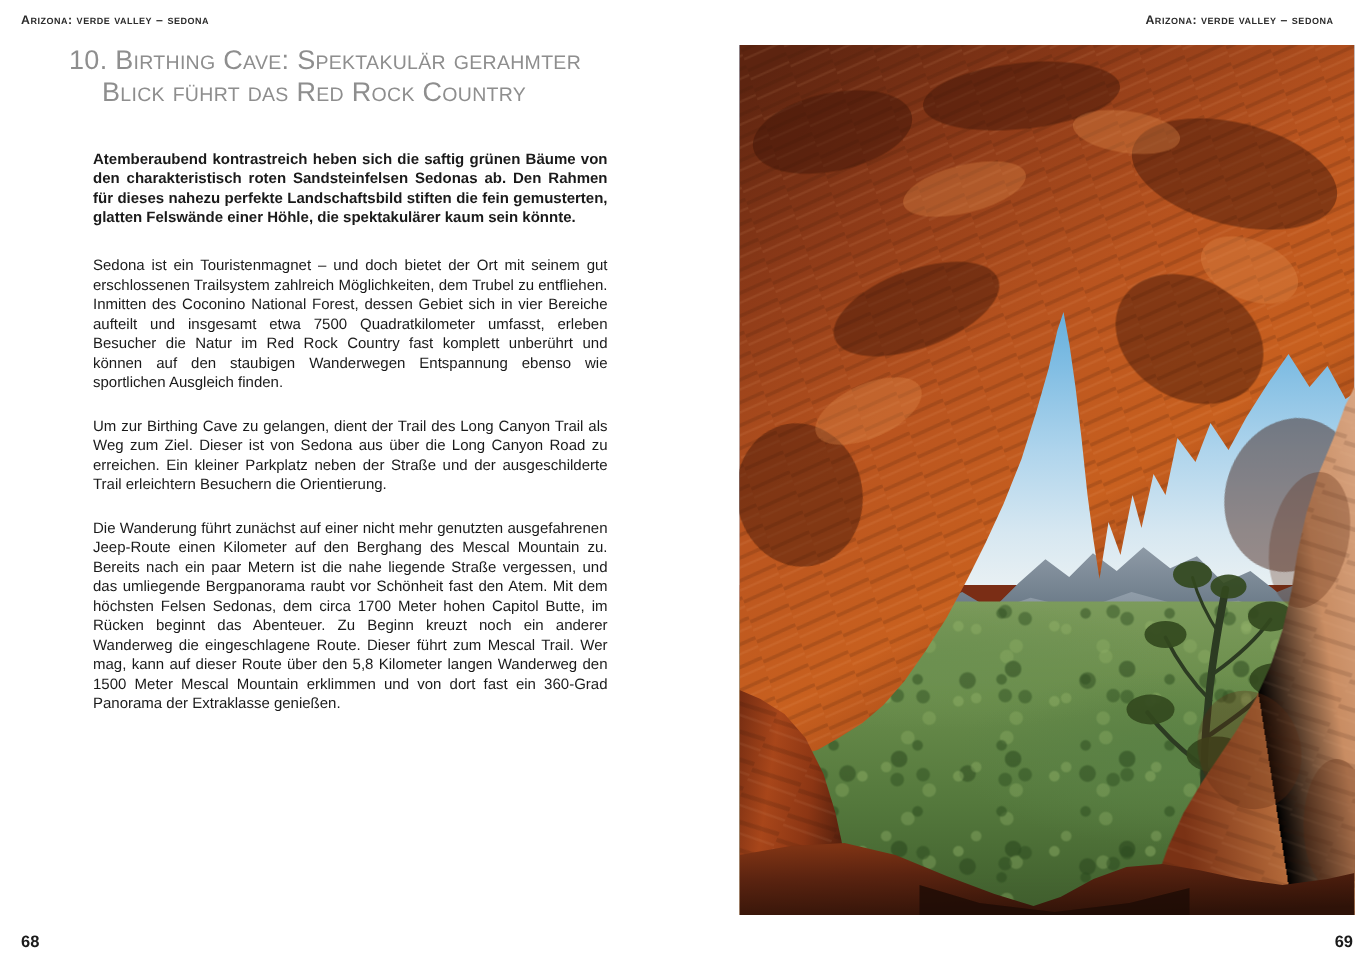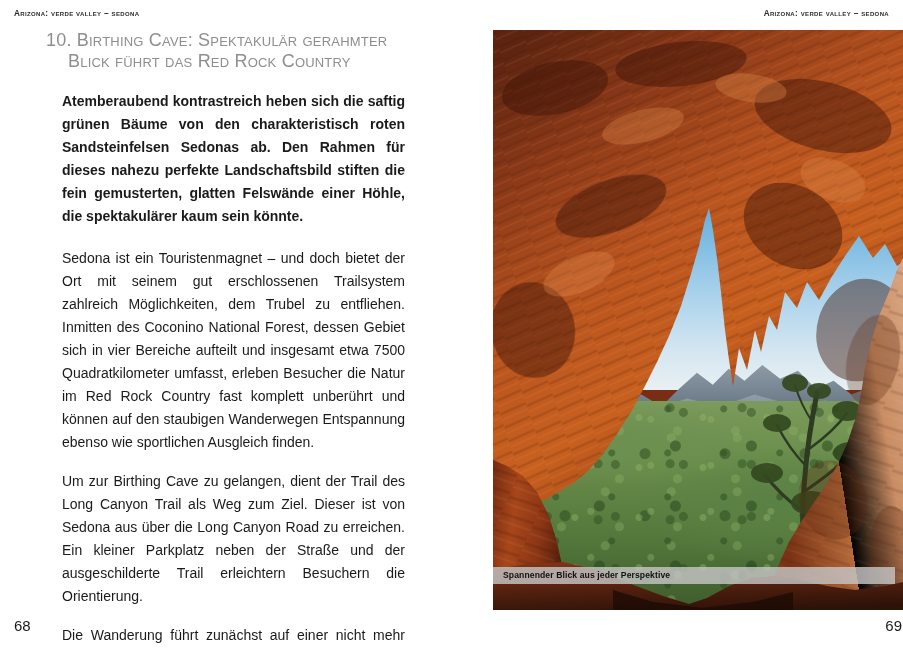--- a/index.html
+++ b/index.html
@@ -63,40 +63,40 @@
   .chapter-title .ct-line2 { display: block; padding-left: 22px; }
 
   
   .body-col {
     position: absolute;
     left: 62px;
     top: 84px;
     width: 343px;
   }
   p.para {
-    margin: 6px 0 16px 0;
-    font-size: 14px;
-    line-height: 23px;
+    margin: 16px 0 16px 0;
+    font-size: 10px;
+    line-height: 13px;
     color: #1a1a1a;
     text-align: justify;
     -webkit-hyphens: manual;
     hyphens: manual;
   }
   p.para.lead {
     font-weight: 700;
     margin-bottom: 19px;
   }
   p.para:last-child { margin-bottom: 0; }
 
   
   .folio {
     position: absolute;
     bottom: 14px;
-    font-size: 15px;
-    font-weight: 400;
+    font-size: 11px;
+    font-weight: 700;
     color: #1a1a1a;
   }
   .folio-left  { left: 14px; }
   .folio-right { right: 1px; }
 
   
   .photo-wrap {
     position: absolute;
     left: 41px;
     top: 30px;
@@ -357,19 +357,18 @@
 
             <path d="M0,540 L34,534 L70,532 L104,540 L138,554 L170,566 L196,574 L214,568
                      L236,556 L258,548 L282,546 L306,550 L334,556 L362,560 L392,556 L410,552
                      L410,580 L0,580 Z" fill="url(#rockBottom)"></path>
             <path d="M120,560 L160,572 L210,578 L260,572 L300,562 L300,580 L120,580 Z" fill="#1d0b05" opacity="0.8"></path>
 
             <rect x="0" y="0" width="410" height="580" fill="none"></rect>
           </svg>
         </div>
 
-        <div class="caption caption-pos">Spannender Blick aus jeder Perspektive</div>
       </div>
     </div>
 
     <div class="folio folio-right">69</div>
   </div>
 </div>
 
 </body></html>

